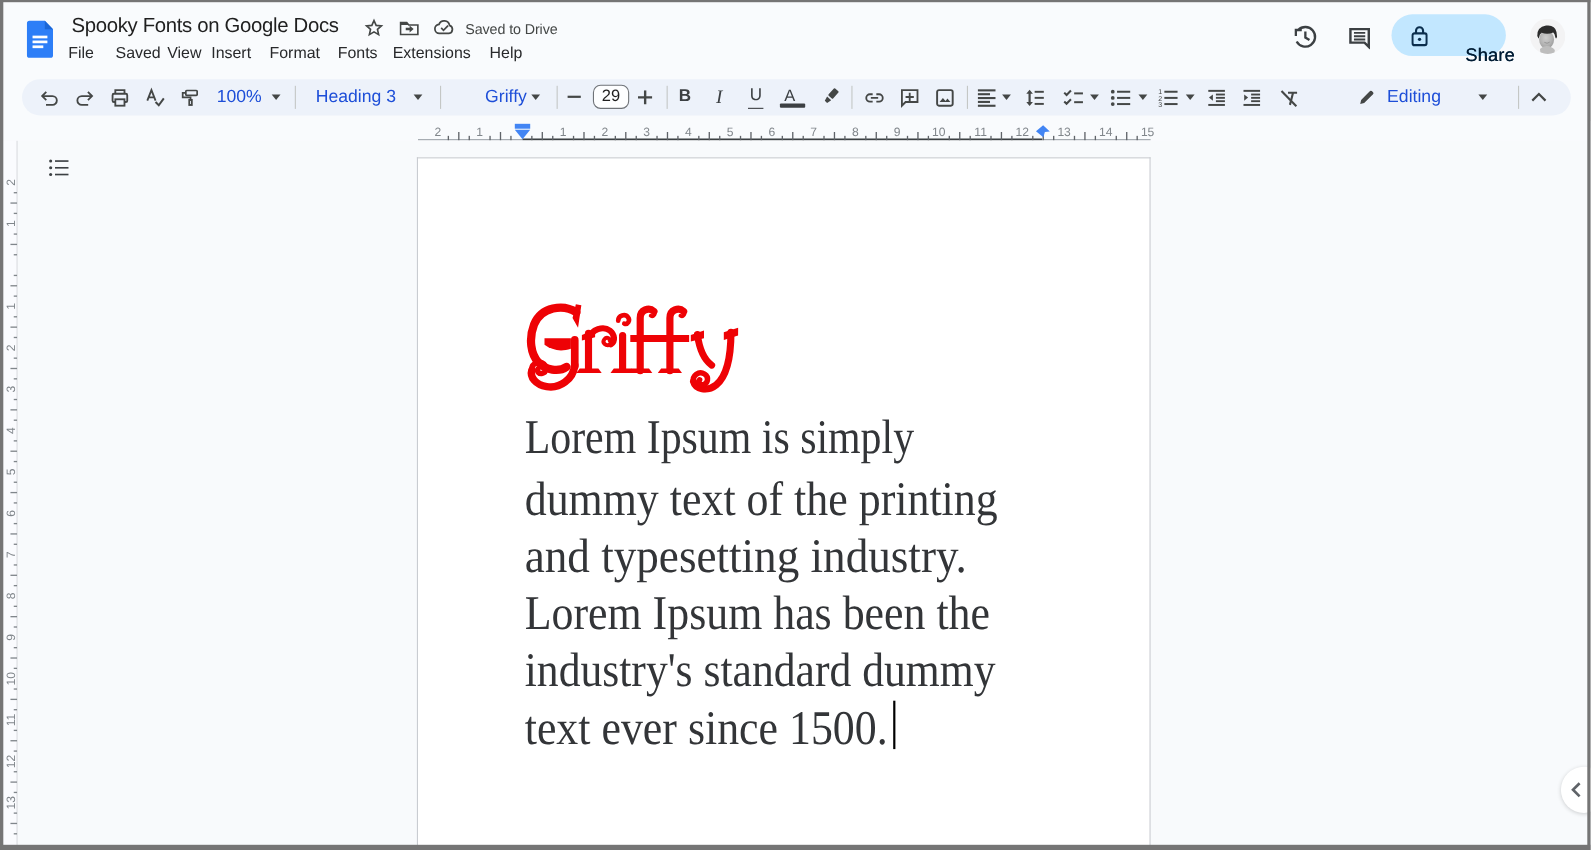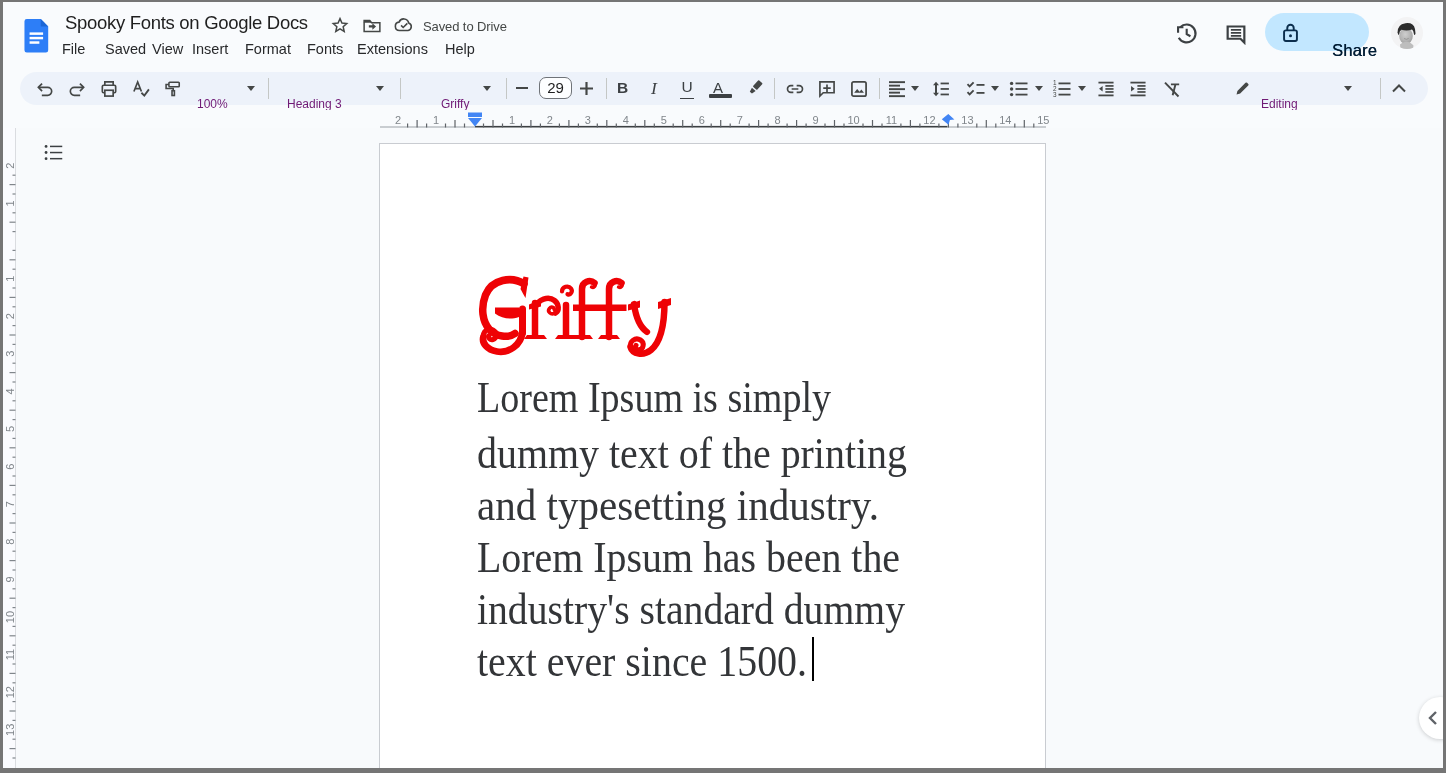--- a/index.html
+++ b/index.html
@@ -3,21 +3,21 @@
 <meta charset="utf-8">
 <style>
   * { margin:0; padding:0; box-sizing:border-box; }
   html,body { width:1446px; height:773px; overflow:hidden; }
   body { font-family:"Liberation Sans", sans-serif; background:#757575; position:relative; }
   .abs { position:absolute; }
   #stage { position:absolute; left:0; top:0; width:1446px; height:773px; }
   #content { position:absolute; left:0; top:0; width:1446px; height:773px; background:#f9fbfd; overflow:hidden; }
   .ic { position:absolute; }
   .sep { position:absolute; width:1px; height:21px; top:78px; background:#c4c7c5; }
-  .tbtxt { position:absolute; transform:translateZ(0); font-size:12px; color:#701a75; top:81px; line-height:15px; white-space:nowrap;margin-top:16px; }
+  .tbtxt { position:absolute; transform:translateZ(0); font-size:16px; color:#1d4ed8; top:81px; line-height:15px; white-space:nowrap; }
   .caret { position:absolute; top:86px; width:0; height:0; border-left:4.5px solid transparent; border-right:4.5px solid transparent; border-top:5px solid #444746; }
   .menuitem { position:absolute; transform:translateZ(0); top:41px; font-size:14.5px; line-height:17px; color:#28292b; white-space:nowrap; }
   .rnum { font-size:11px; fill:#80868b; font-family:"Liberation Sans",sans-serif; }
   .docline { position:absolute; font-family:"Liberation Serif",serif; color:#333538; white-space:nowrap; transform-origin:0 0; }
 </style>
 </head>
 <body>
 <div id="stage">
  <div id="content">
 

